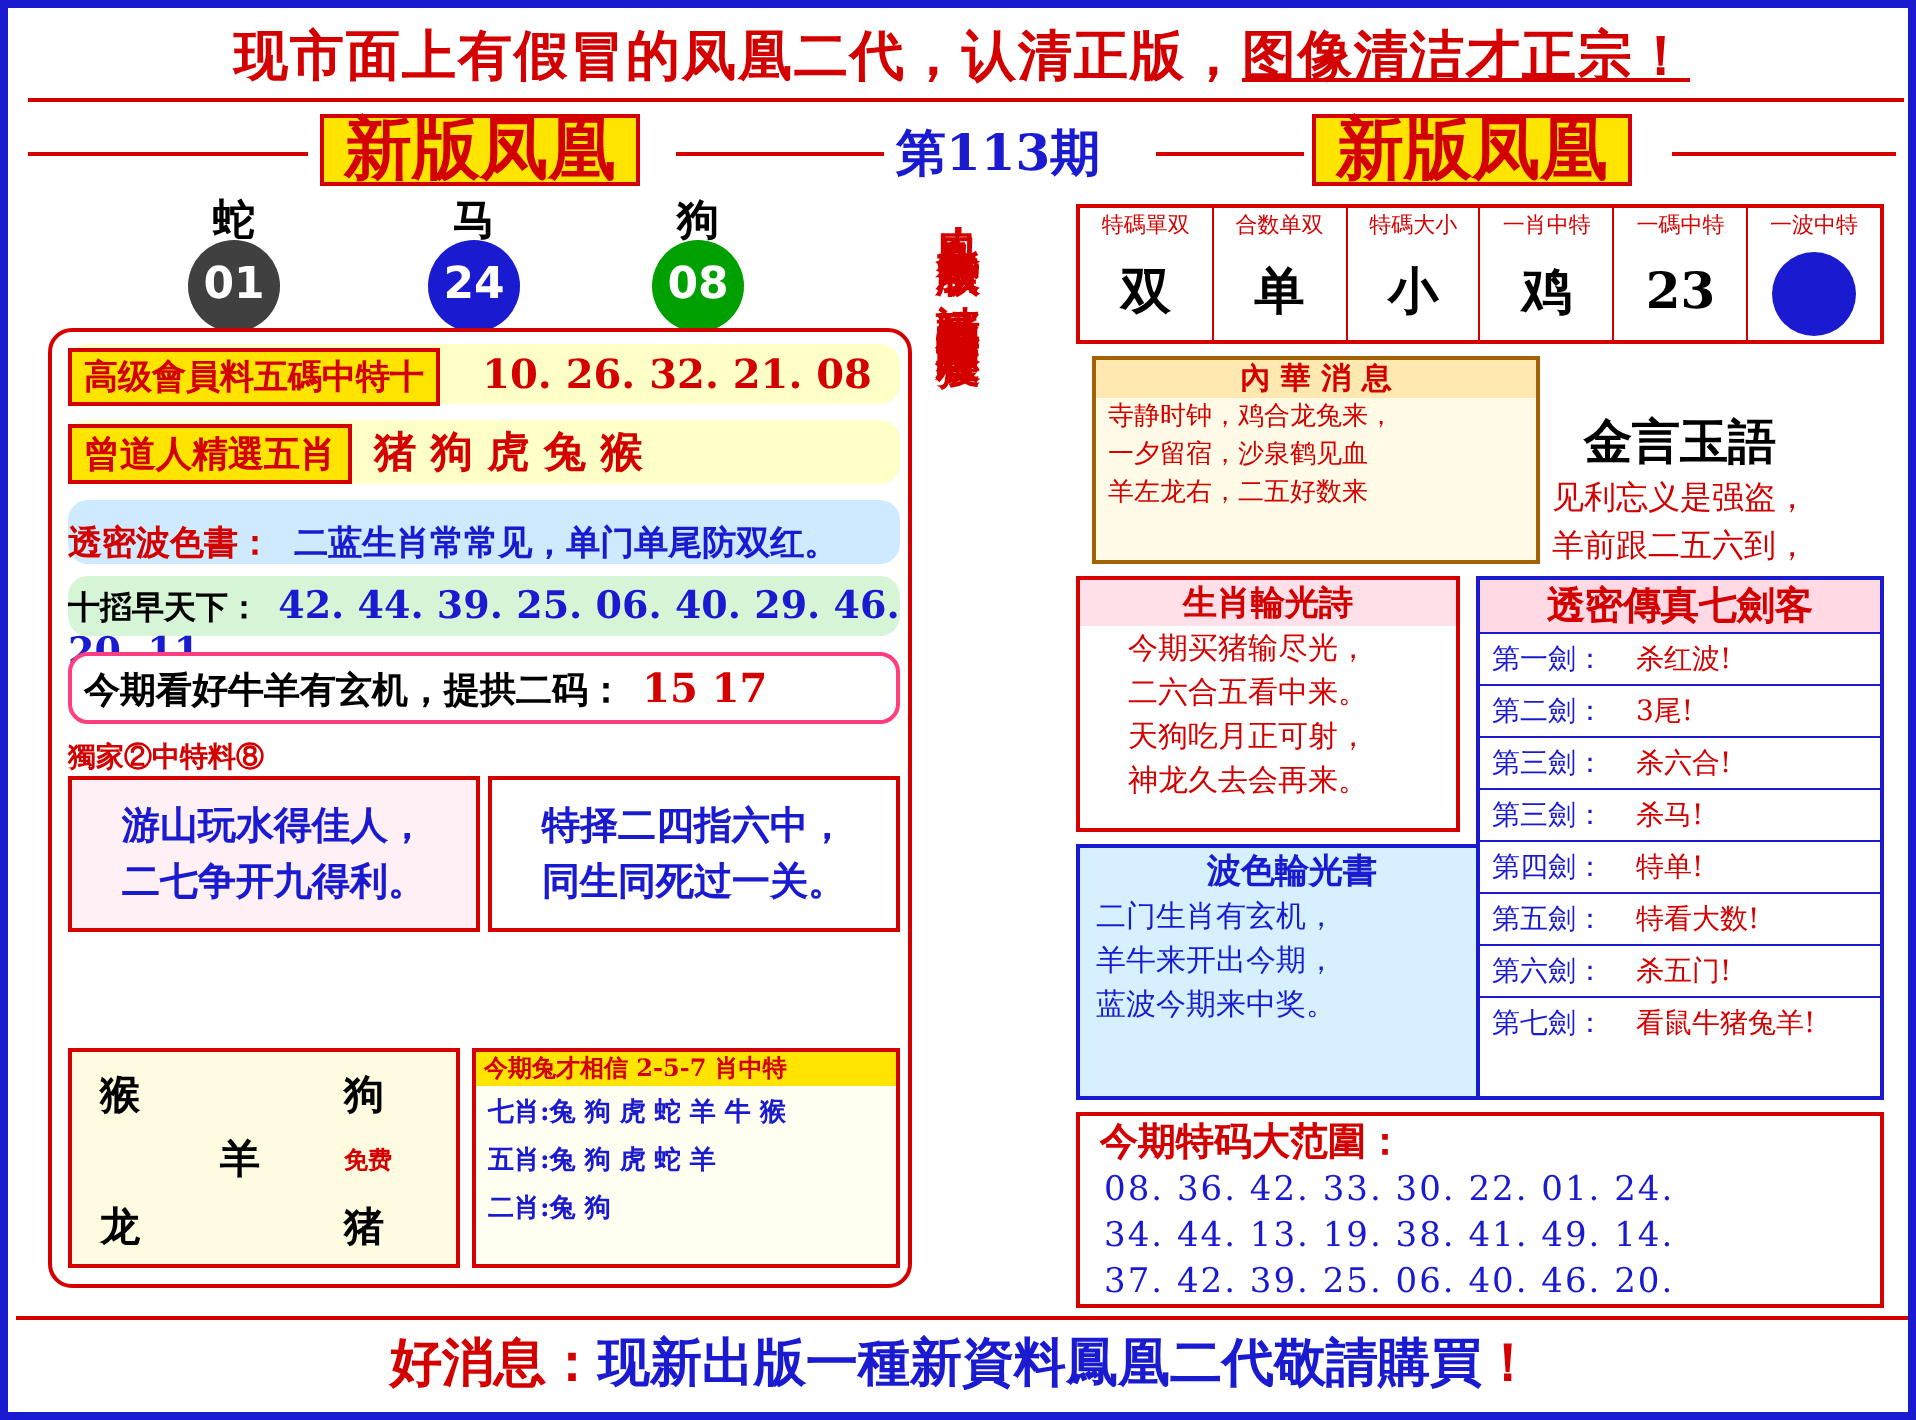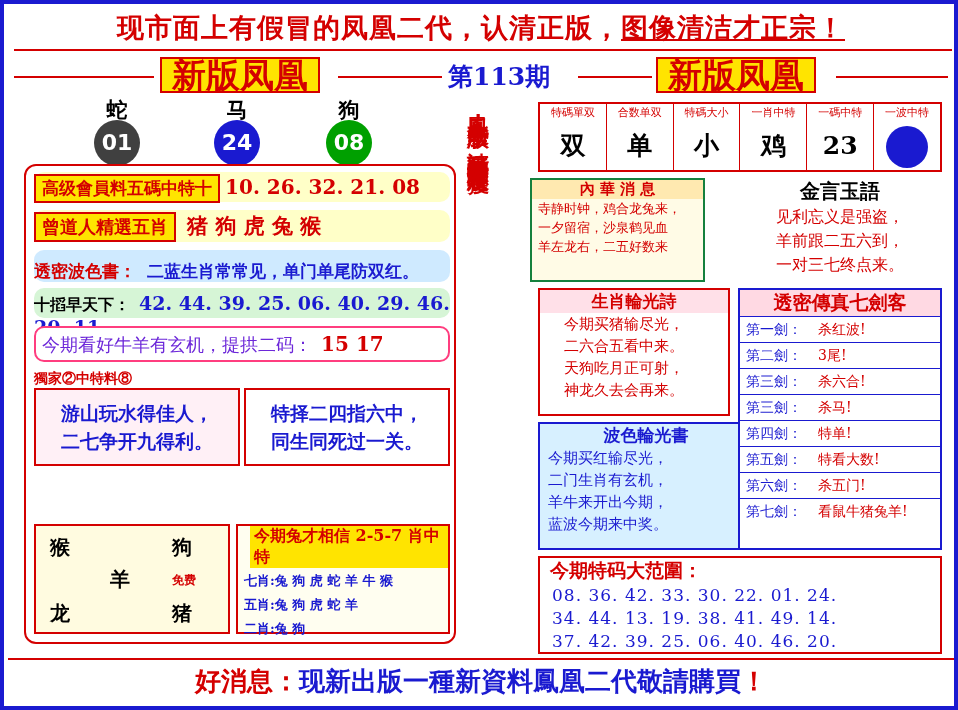--- a/index.html
+++ b/index.html
@@ -108,21 +108,21 @@
   .gridbox {
     position:absolute; left:8px; top:358px; width:196px; height:110px;
     border:2px solid #d40000; background:#fffbe0;
   }
   .gchar { position:absolute; color:#000; font-size:20px; font-weight:bold; font-family:"DejaVu Serif", serif;}
   .gfree { position:absolute; color:#d40000; font-size:12px; font-weight:bold; }
   .rabbitbox {
     position:absolute; left:210px; top:358px; width:214px; height:110px;
     border:2px solid #d40000; background:#fffef0;
   }
-  .rb-title { color:#d40000; font-size:16px; font-weight:bold; font-family:"DejaVu Serif", serif;margin-left:12px;}
+  .rb-title { color:#d40000; font-size:12px; font-weight:bold; font-family:"DejaVu Serif", serif;}
   .rb-line { color:#1a1ad0; font-size:13px; font-weight:bold; font-family:"DejaVu Serif", serif;}
   
   .rtable {
     position:absolute; left:534px; top:98px; width:404px; height:70px;
     border:2px solid #d40000; background:#ffffff;
   }
   .rt-head {
     position:absolute; left:0; top:0; width:100%; height:18px;
     display:flex; background:#fff;
   }
@@ -134,32 +134,32 @@
   .rt-head div:last-child { border-right:none; }
   .rt-body { position:absolute; left:0; top:18px; width:100%; height:50px; display:flex; }
   .rt-body div {
     flex:1; text-align:center; font-size:25px; color:#000; font-weight:bold;
     border-right:1px solid #d40000; line-height:48px;
     font-family:"DejaVu Serif", serif;
   }
   .rt-body div:last-child { border-right:none; display:flex; align-items:center; justify-content:center;}
   .bluedot { width:42px; height:42px; border-radius:50%; background:#1a1ad0; }
   .newsbox {
-    position:absolute; left:526px; top:174px; width:175px; height:104px;
-    border:2px solid #15803d; background:#fffbe6;
+    position:absolute; left:542px; top:174px; width:224px; height:104px;
+    border:2px solid #a16207; background:#fffbe6;
   }
   .newsbox .nb-title {
     color:#d40000; font-size:15px; font-weight:bold; text-align:center;
     background:#ffe9b0; font-family:"DejaVu Serif", serif;
   }
   .newsbox .nb-line { color:#d40000; font-size:13px; padding-left:6px; line-height:19px; font-family:"DejaVu Serif", serif;}
   .jinyan {
     position:absolute; left:734px; top:174px; width:204px; height:104px;
   }
-  .jy-title { color:#000; font-size:20px; font-weight:bold; text-align:center; font-family:"DejaVu Serif", serif;}
+  .jy-title { color:#000; font-size:24px; font-weight:bold; text-align:center; font-family:"DejaVu Serif", serif;margin-top:27px;}
   .jy-line { color:#d40000; font-size:16px; text-align:center; line-height:24px; font-family:"DejaVu Serif", serif;}
   .poembox {
     position:absolute; left:534px; top:284px; width:192px; height:128px;
     border:2px solid #d40000; background:#ffffff;
   }
   .poembox .pb-title { color:#d40000; font-size:17px; font-weight:bold; text-align:center; background:#ffe0e8; font-family:"DejaVu Serif", serif;}
   .poembox .pb-line { color:#d40000; font-size:15px; padding-left:24px; line-height:22px; font-family:"DejaVu Serif", serif;}
   .wavebox {
     position:absolute; left:534px; top:418px; width:216px; height:128px;
     border:2px solid #1a1ad0; background:#d7f0ff;
@@ -226,21 +226,21 @@
     </div>
   </div>
 
   <div class="vtext">鳳凰全新改版，請彩民長期跟踪定有收獲</div>
 
   <div class="leftpanel">
 
     <div class="band b-yellow" style="top:6px;height:30px;"></div>
     <div class="lrow" style="top:8px;">
       <span class="tagbox">高级會員料五碼中特十</span>
-      <span class="nums-red" style="margin-left:0;">10. 26. 32. 21. 08</span>
+      <span class="nums-red" style="margin-left:16px;">10. 26. 32. 21. 08</span>
     </div>
 
     <div class="band b-yellow" style="top:44px;height:32px;"></div>
     <div class="lrow" style="top:46px;">
       <span class="tagbox" style="font-size:18px;">曾道人精選五肖</span>
       <span class="nums-red" style="margin-left:6px;font-size:21px;">猪  狗  虎  兔  猴</span>
     </div>
 
     <div class="band b-blue" style="top:84px;height:32px;"></div>
     <div class="lrow" style="top:94px;">
@@ -249,21 +249,21 @@
     </div>
 
     <div class="band b-green" style="top:122px;height:30px;"></div>
     <div class="lrow" style="top:126px;">
       <span style="color:#000;font-size:16px;font-weight:bold;font-family:'DejaVu Serif',serif;">十搯早天下：</span>
       <span class="nums-blue" style="margin-left:4px;">42. 44. 39. 25. 06. 40. 29. 46. 20. 11</span>
     </div>
 
     <div class="pink-outline" style="left:8px;top:160px;width:416px;height:36px;"></div>
     <div class="lrow" style="top:166px;">
-      <span style="color:#6d28d9;font-size:18px;font-weight:normal;padding-left:8px;font-family:'DejaVu Serif',serif;">今期看好牛羊有玄机，提拱二码：</span>
+      <span style="color:#000000;font-size:18px;font-weight:bold;padding-left:8px;font-family:'DejaVu Serif',serif;">今期看好牛羊有玄机，提拱二码：</span>
       <span class="nums-red" style="margin-left:4px;">15  17</span>
     </div>
 
     <div class="lrow" style="top:202px;">
       <span style="color:#d40000;font-size:14px;font-weight:bold;font-family:'DejaVu Serif',serif;">獨家②中特料⑧</span>
     </div>
 
     <div class="twoCol" style="top:222px;">
       <div class="halfbox left">
         <span class="bigblue" style="white-space:pre-line;">游山玩水得佳人，
@@ -330,21 +330,20 @@
   <div class="poembox">
     <div class="pb-title">生肖輪光詩</div>
     <div class="pb-line">今期买猪输尽光，</div>
     <div class="pb-line">二六合五看中来。</div>
     <div class="pb-line">天狗吃月正可射，</div>
     <div class="pb-line">神龙久去会再来。</div>
   </div>
 
   <div class="wavebox">
     <div class="wb-title">波色輪光書</div>
-    <div class="wb-line">今期买红输尽光，</div>
     <div class="wb-line">二门生肖有玄机，</div>
     <div class="wb-line">羊牛来开出今期，</div>
     <div class="wb-line">蓝波今期来中奖。</div>
   </div>
 
   <div class="swordbox">
     <div class="sb-title">透密傳真七劍客</div>
     <div class="sb-row">
       <span class="sb-k">第一劍：</span>
       <span class="sb-v">杀红波!</span>

